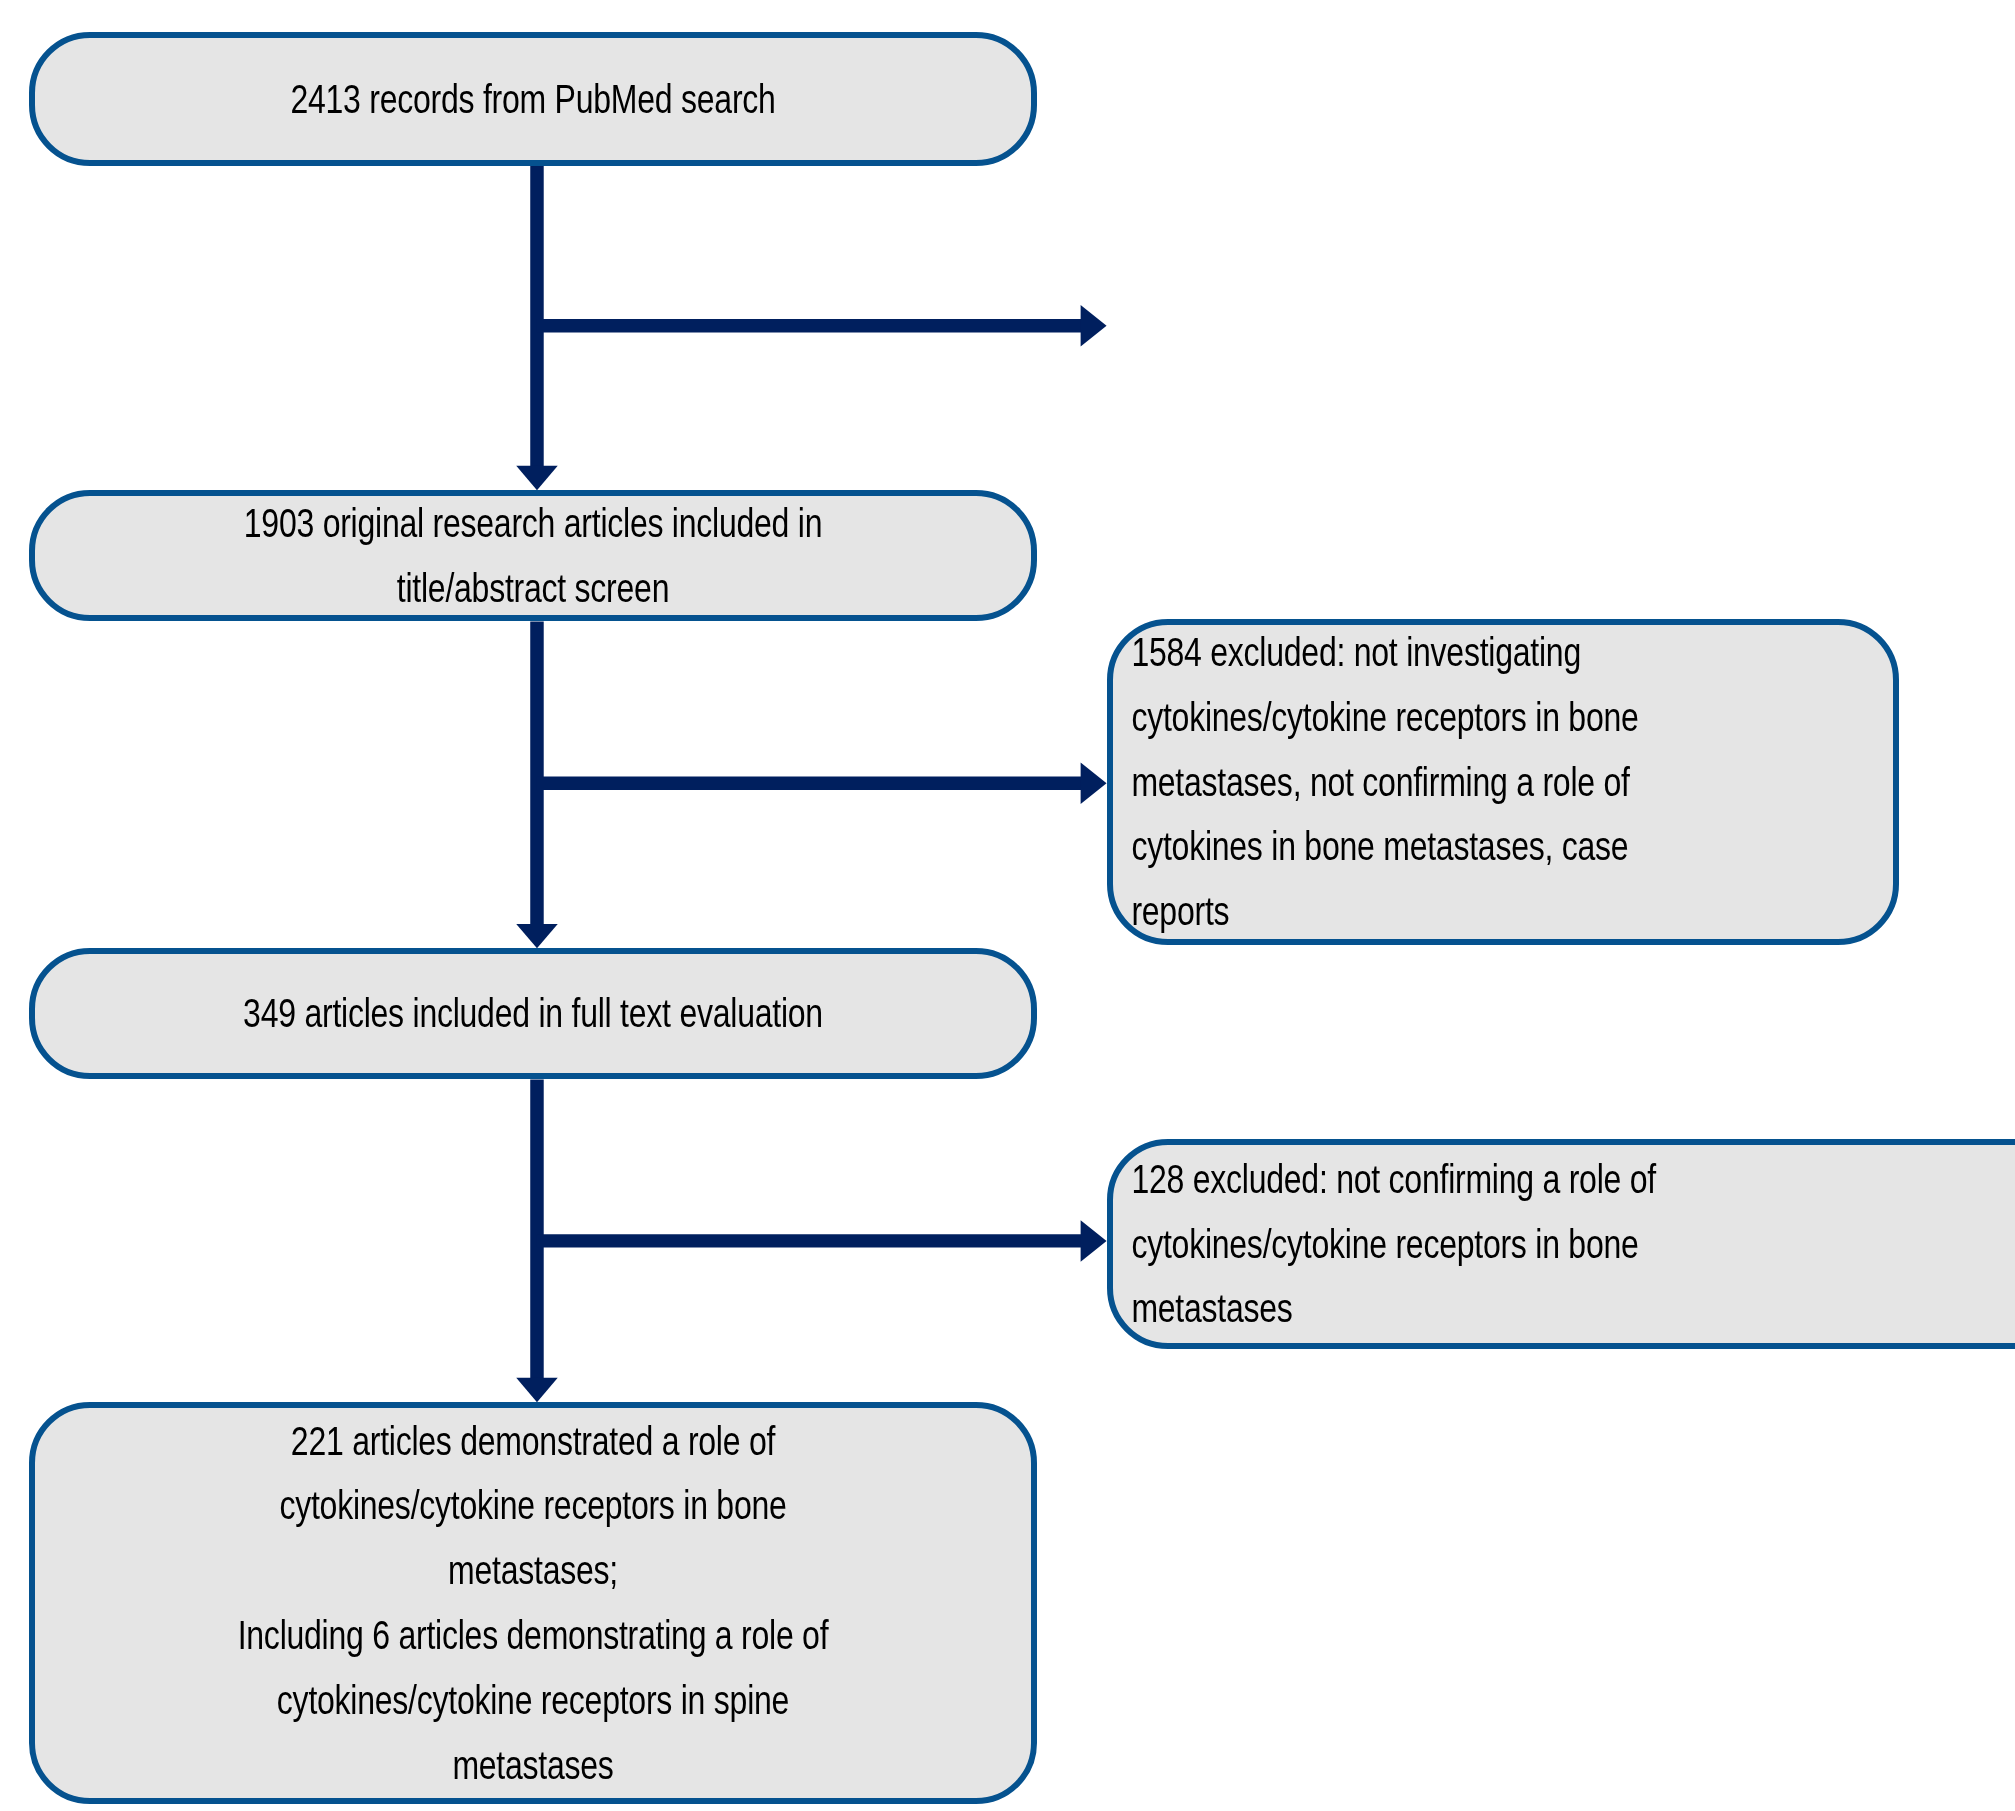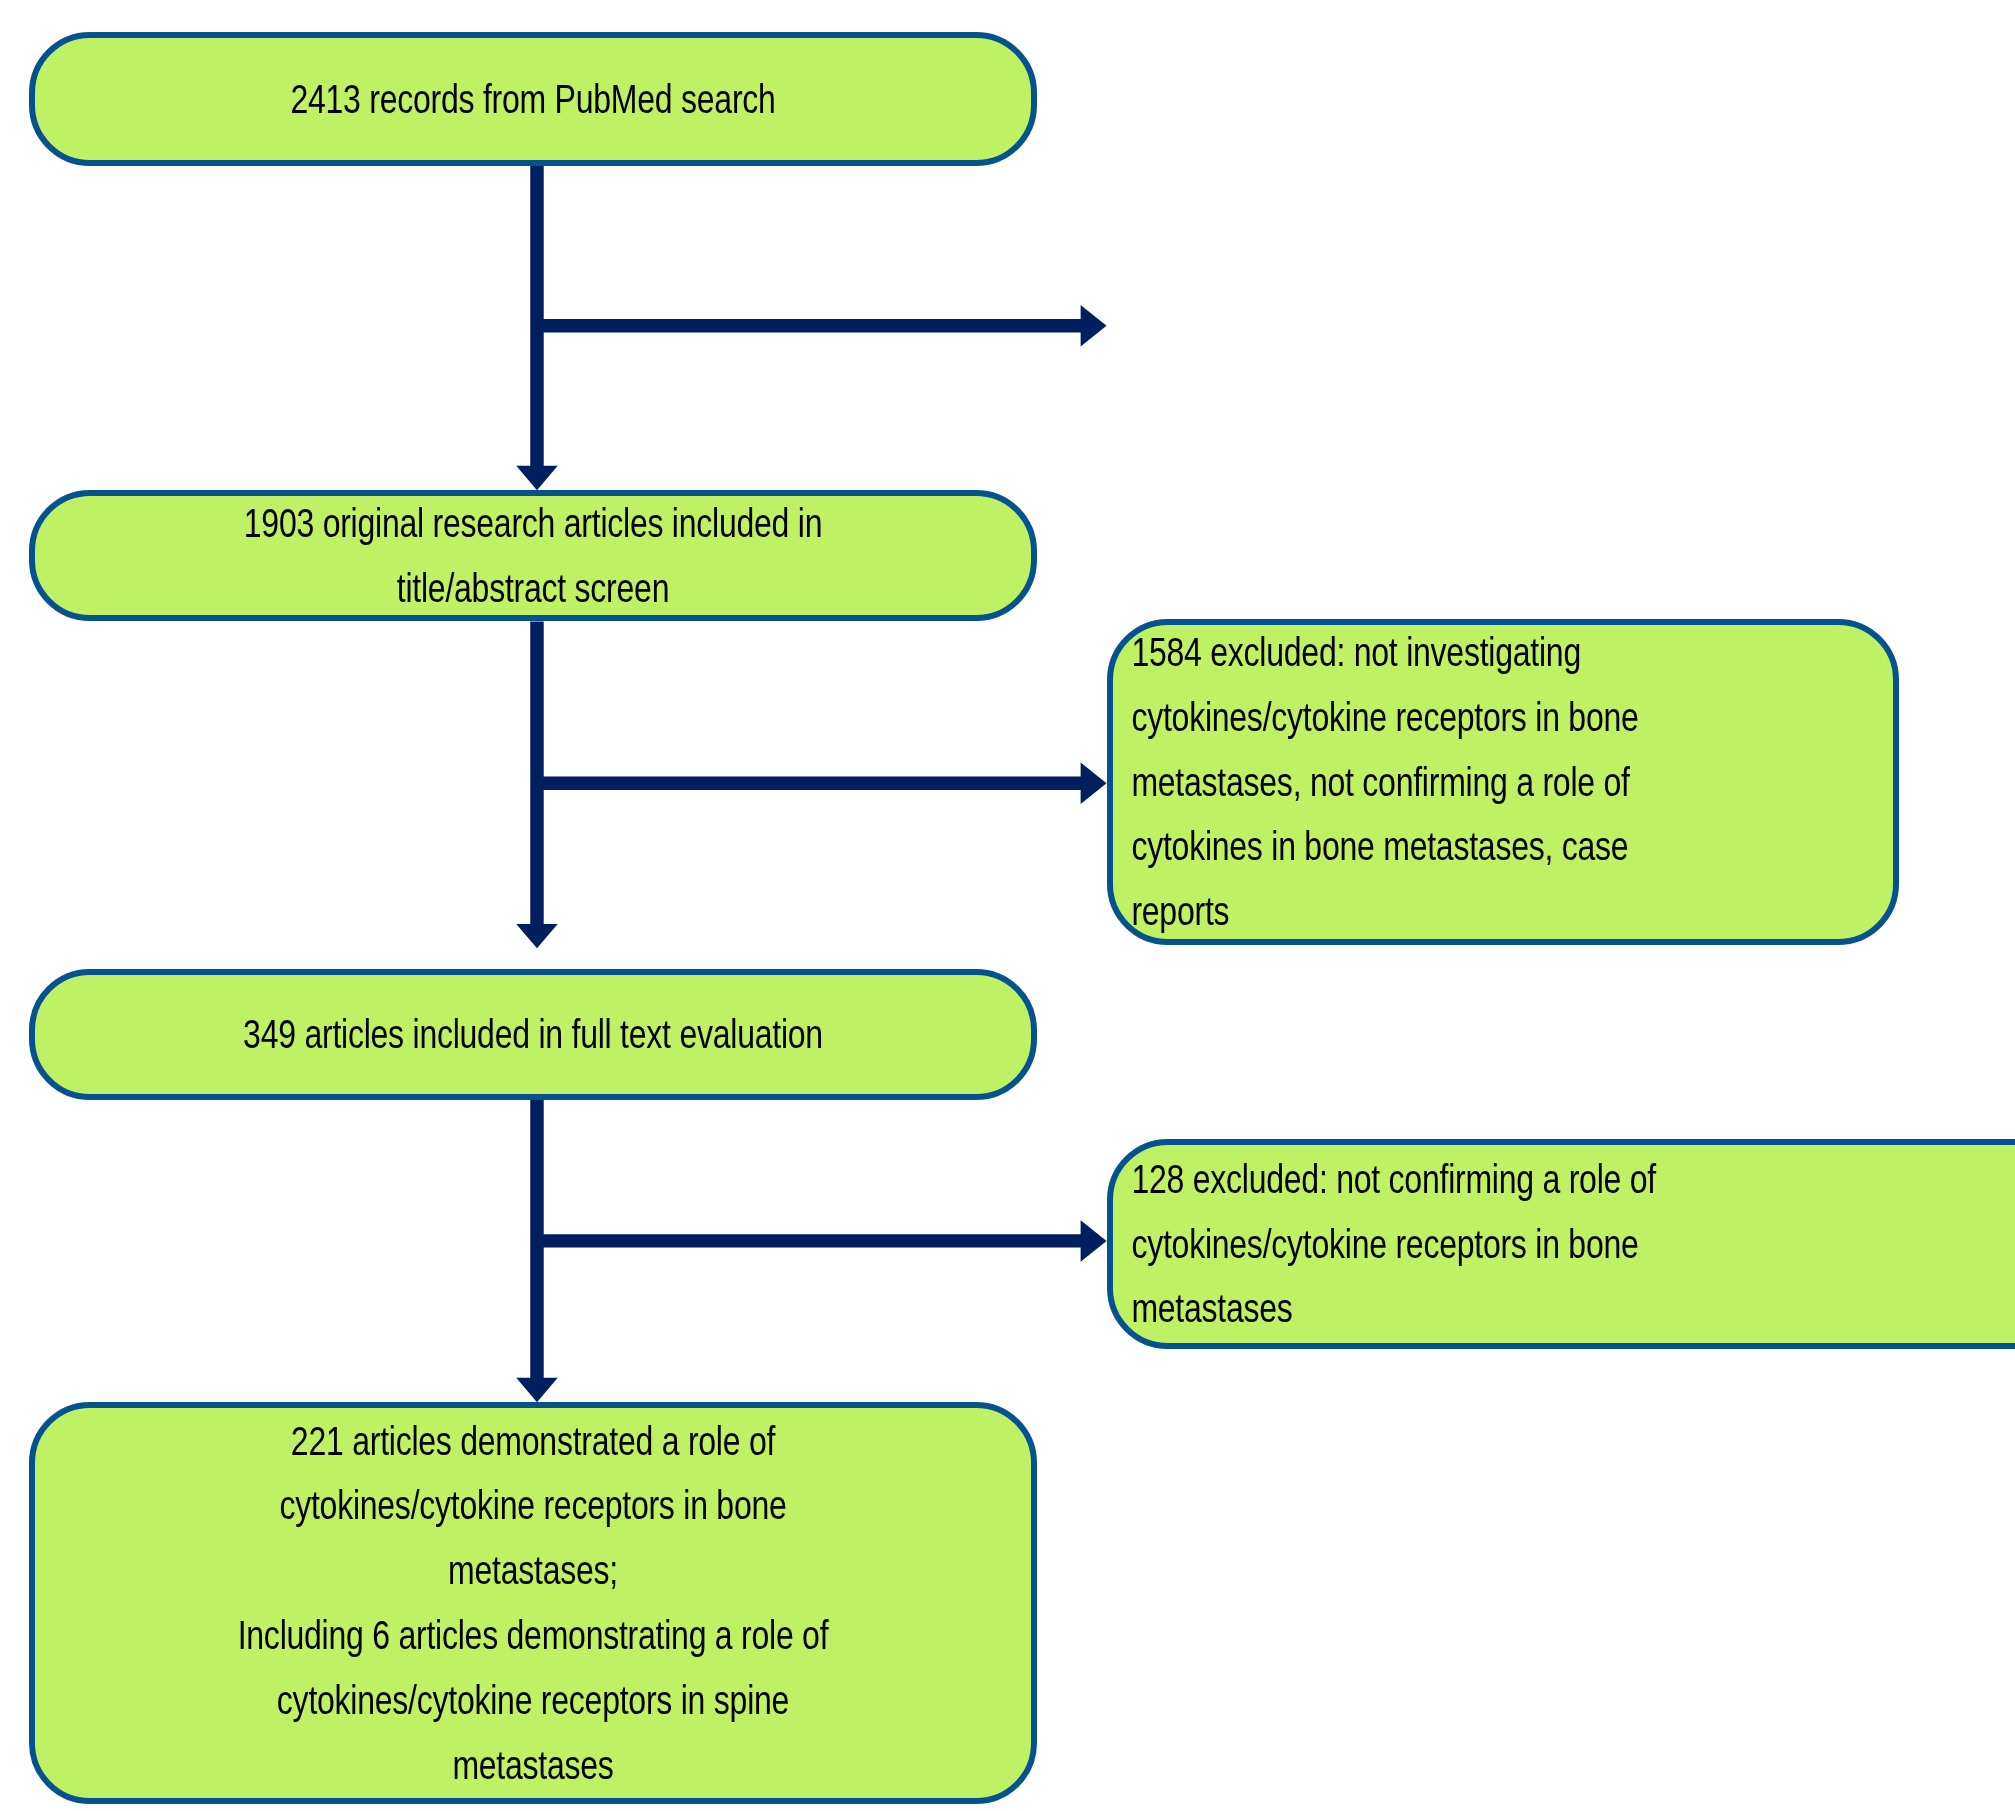--- a/index.html
+++ b/index.html
@@ -22,21 +22,21 @@
     left: 0;
     top: 0;
     width: 2015px;
     height: 1811px;
     pointer-events: none;
   }
   
   .flow-box {
     position: absolute;
     box-sizing: border-box;
-    background: #bef264;
+    background: #e5e5e5;
     border: 6.7px solid #05528f;
     border-radius: 61px;
     display: flex;
     align-items: center;
     z-index: 3;
   }
   .flow-box.center-box { justify-content: center; }
   .flow-box.left-box   { justify-content: flex-start; }
 
   .box-text {
@@ -54,21 +54,21 @@
   .center-box .box-text { text-align: center; }
   .left-box .box-text {
     text-align: left;
     transform-origin: left center;
     padding-left: 23px;
   }
 
   
   #box-records      { left: 28.5px;  top: 32px;   width: 1008px; height: 134px; }
   #box-original     { left: 28.5px;  top: 490px;  width: 1008px; height: 131px; }
-  #box-fulltext     { left: 28.5px;  top: 948px; width: 1008px; height: 131px; margin-top: 21px; }
+  #box-fulltext     { left: 28.5px;  top: 948px; width: 1008px; height: 131px; }
   #box-demonstrated { left: 28.5px;  top: 1402px; width: 1008px; height: 402px; align-items: center; }
 
   
   #box-reviews      { left: 1107px; top: 258px;  width: 877px; height: 134px; }
   #box-excluded1584 { left: 1107px; top: 619px; width: 792px; height: 326px; }
   #box-excluded128  { left: 1107px; top: 1139px; width: 970px; height: 210px; }
 </style>
 </head>
 <body>
 

